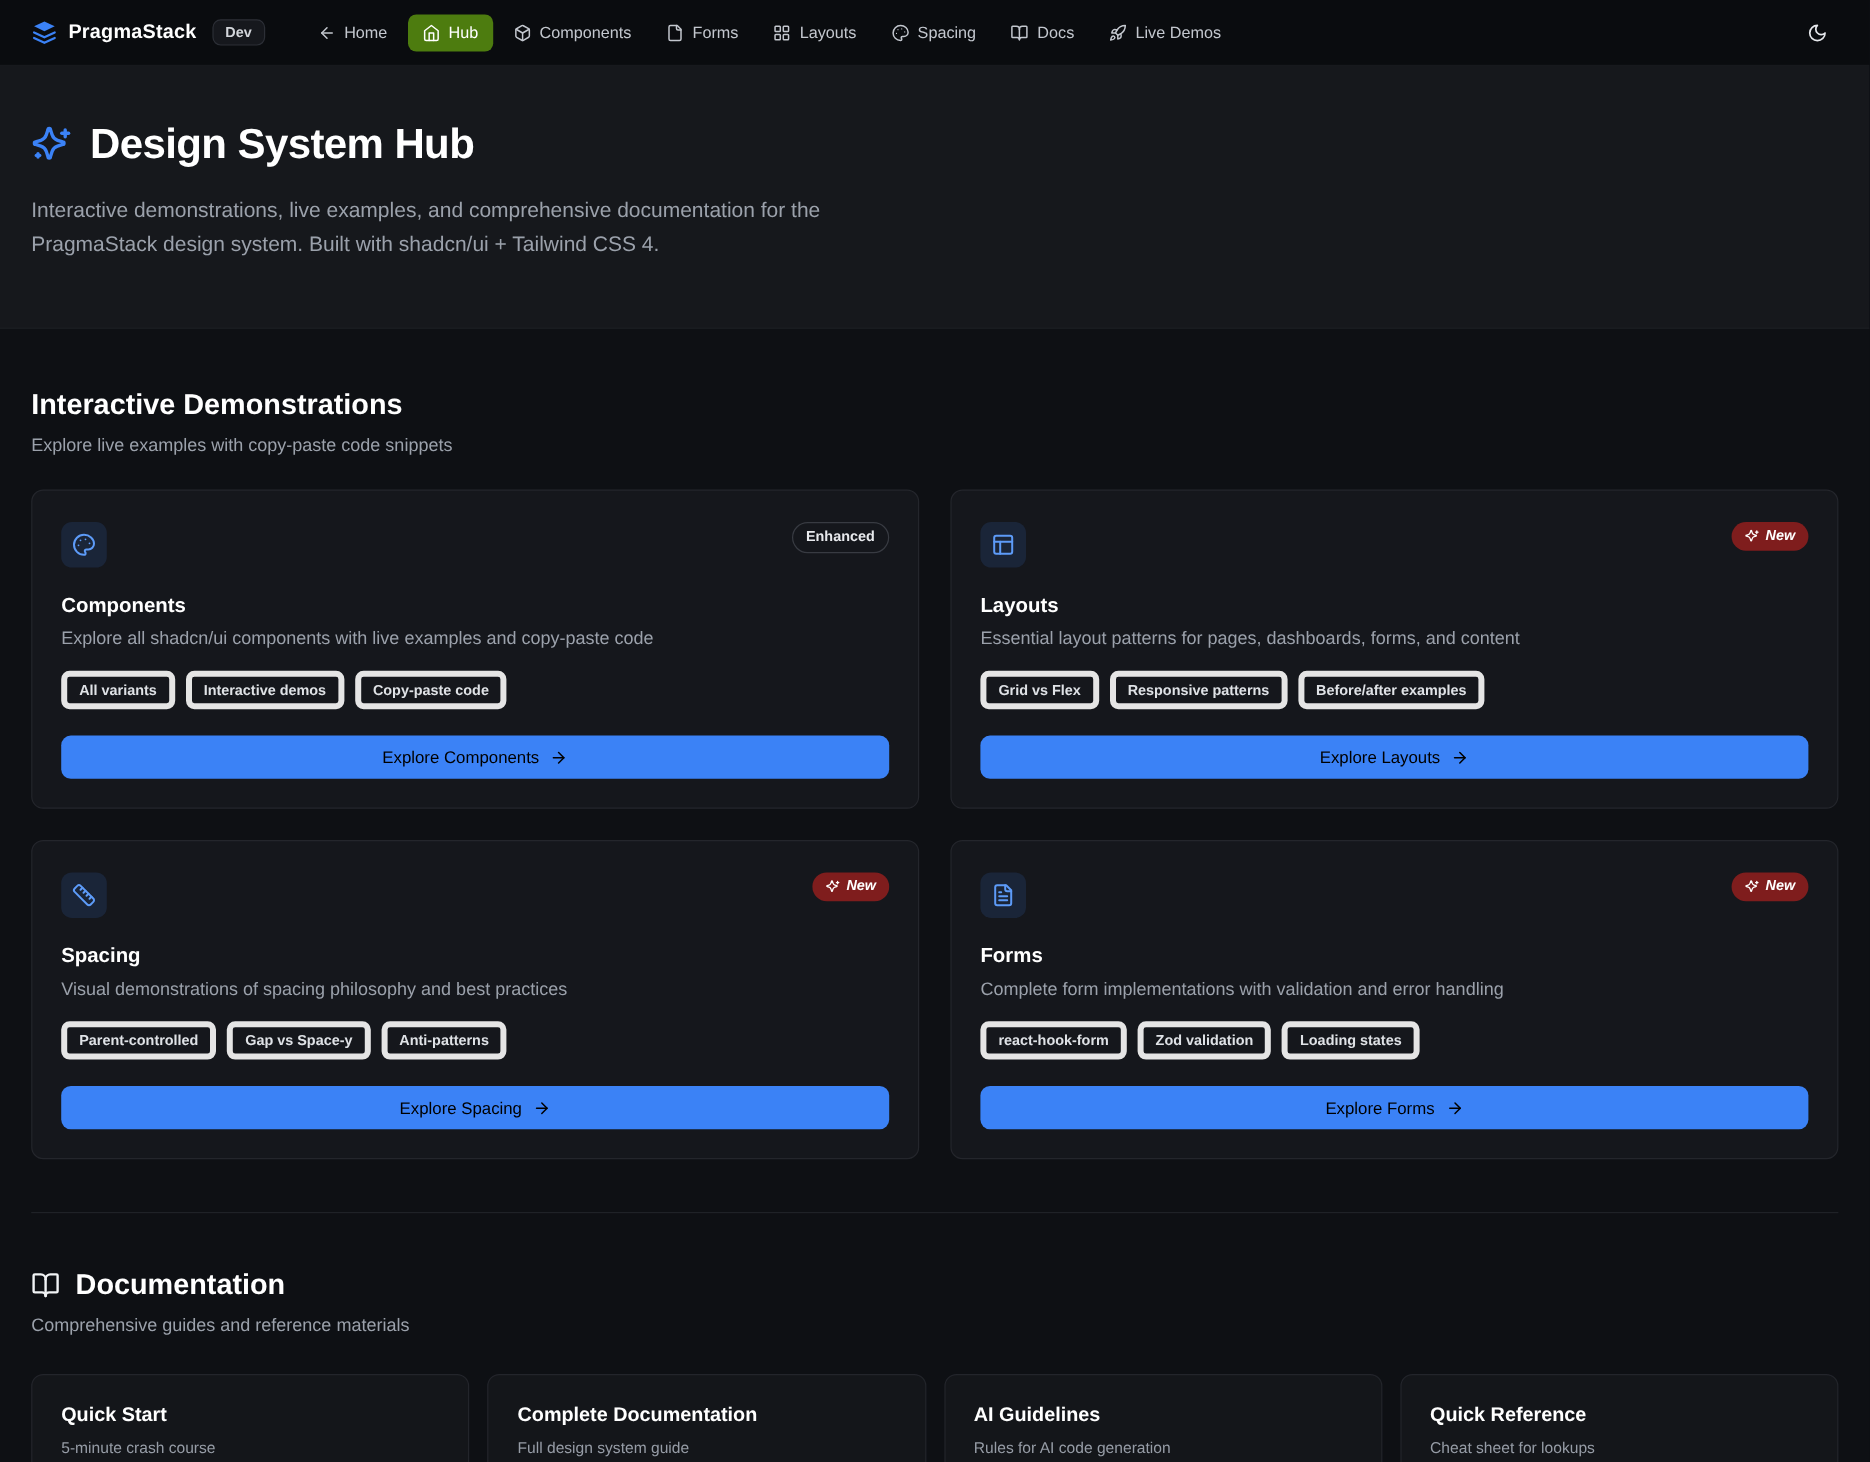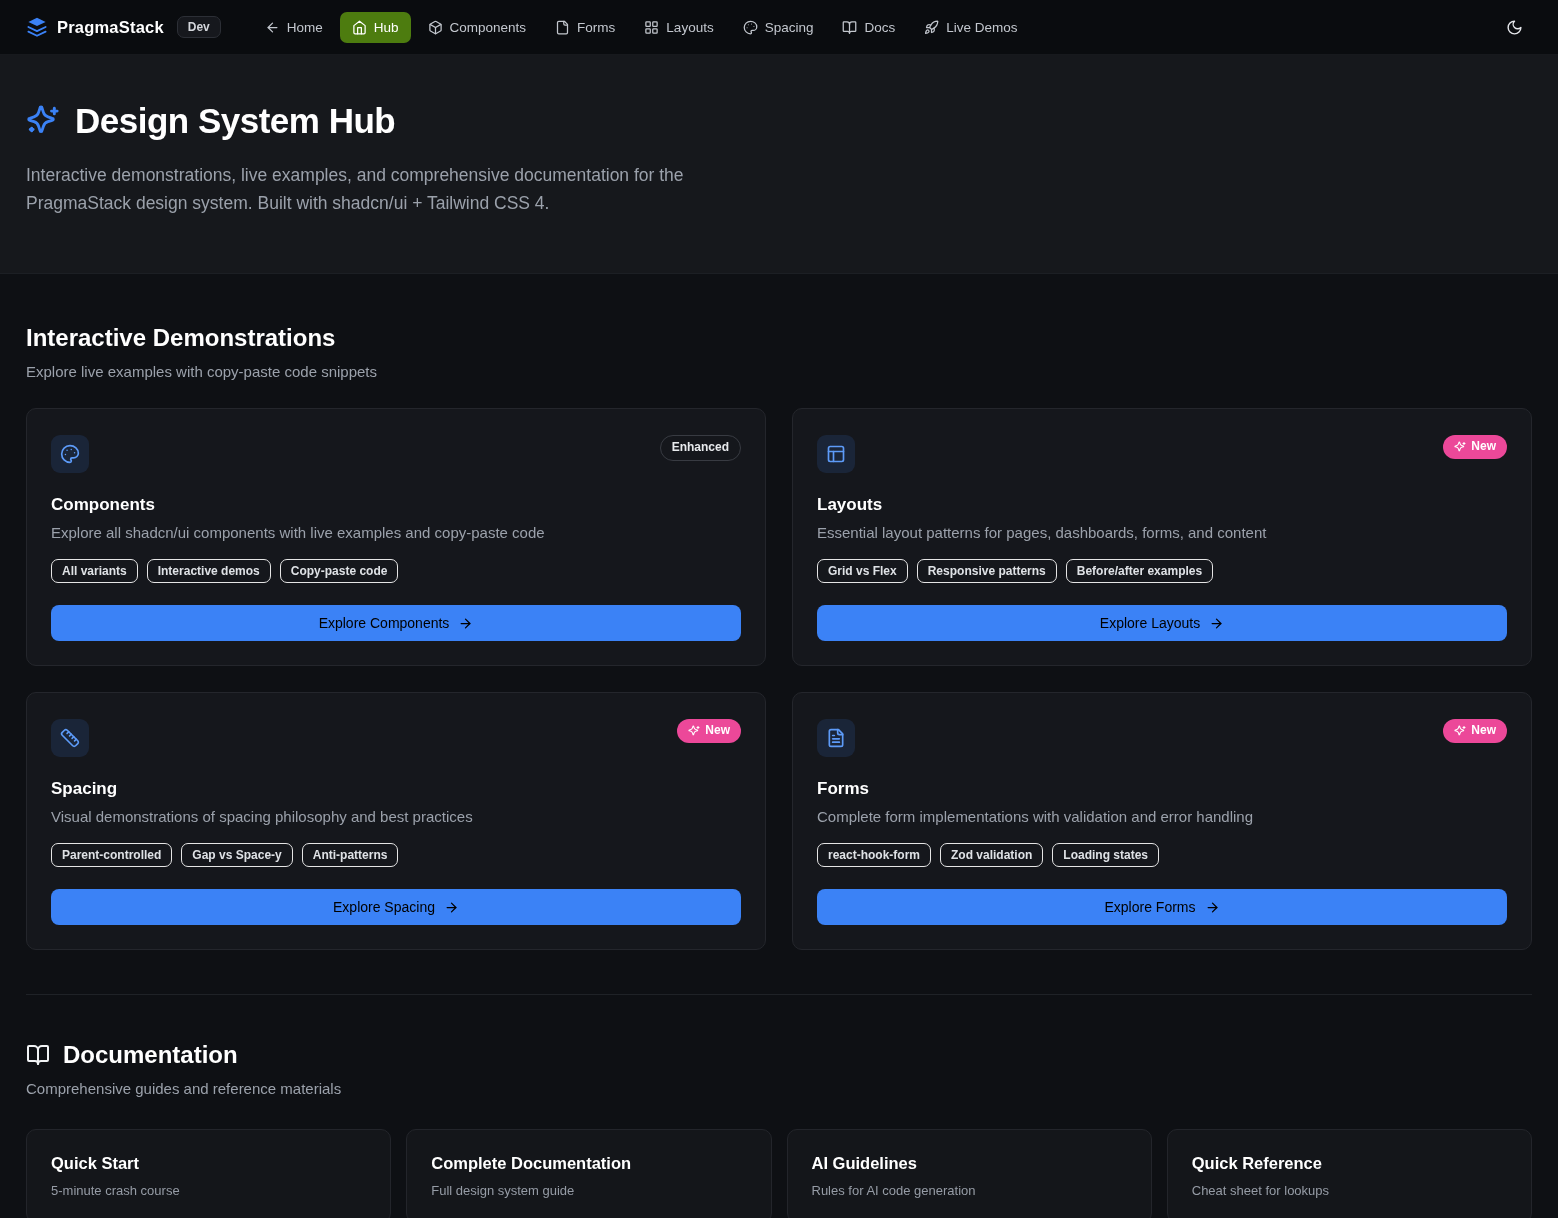--- a/index.html
+++ b/index.html
@@ -59,28 +59,28 @@
   .card-icon {
     width:38px; height:38px; background:rgba(59,130,246,.13); border-radius:9px;
     display:flex; align-items:center; justify-content:center; color:#5d9bf8;
   }
   .card-icon svg { width:20px; height:20px; }
   .badge {
     font-size:12px; font-weight:600; padding:4px 11px; border-radius:999px;
     display:inline-flex; align-items:center; gap:5px; line-height:1.3;
   }
   .badge.outline { border:1px solid #383b42; color:#e8eaed; background:transparent; }
-  .badge.filled  { background:#ec4899; color:#fff; }
+  .badge.filled  { background:#7f1d1d; color:#fff;font-style:italic; }
   .badge svg { width:12px; height:12px; }
   .card-title { font-size:17px; font-weight:700; margin:22px 0 0; color:#fff; }
   .card-desc { font-size:15px; color:#9ba1ab; margin:9px 0 0; }
   .tag-row { display:flex; gap:9px; margin-top:18px; flex-wrap:wrap; }
   .tag {
     font-size:12px; font-weight:700; color:#dfe2e6;
-    border:1px solid #e5e5e5; padding:4px 10px; border-radius:7px;
+    border:5px solid #e5e5e5; padding:4px 10px; border-radius:7px;
   }
   .cta {
     margin-top:22px; width:100%; height:36px; background:#3b82f6; color:#000000;
     border:none; border-radius:8px; font-size:14px; font-weight:500;
     display:flex; align-items:center; justify-content:center; gap:9px;
     cursor:pointer; font-family:inherit;
   }
   .cta svg { width:15px; height:15px; }
 
   .divider { border:none; border-top:1px solid #1f2227; margin:44px 0 0; }

